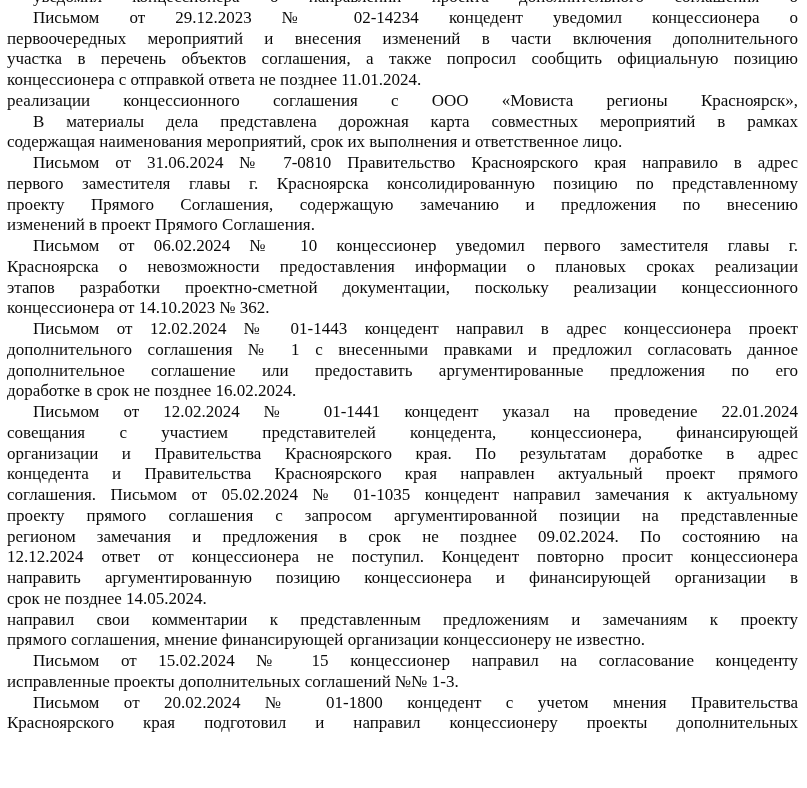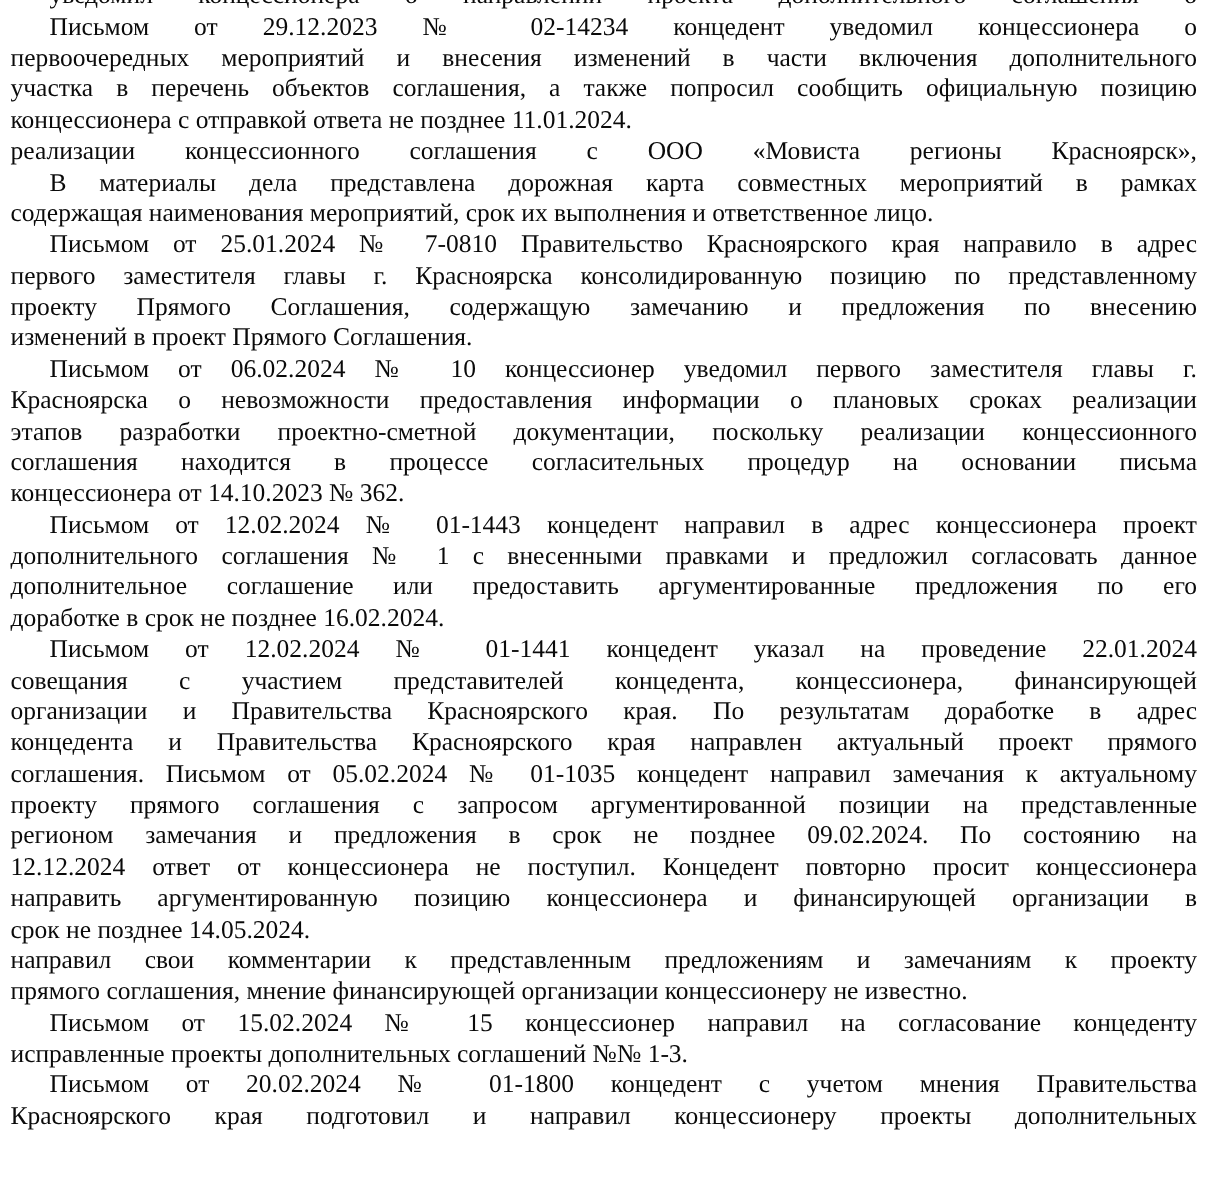--- a/index.html
+++ b/index.html
@@ -44,28 +44,27 @@
 <div class="page">
   <div class="doc" id="doc" style="color: rgb(10, 10, 10);">
       <div class="line first">уведомил концессионера о направлении проекта дополнительного соглашения о</div>
       <div class="line first">Письмом от 29.12.2023 № 02-14234 концедент уведомил концессионера о</div>
       <div class="line">первоочередных мероприятий и внесения изменений в части включения дополнительного</div>
       <div class="line">участка в перечень объектов соглашения, а также попросил сообщить официальную позицию</div>
       <div class="line para-end">концессионера с отправкой ответа не позднее 11.01.2024.</div>
       <div class="line">реализации концессионного соглашения с ООО «Мовиста регионы Красноярск»,</div>
       <div class="line first">В материалы дела представлена дорожная карта совместных мероприятий в рамках</div>
       <div class="line para-end">содержащая наименования мероприятий, срок их выполнения и ответственное лицо.</div>
-      <div class="line first">Письмом от 25.01.2024 № 7-0810 Правительство Красноярского края направило в адрес</div>
+      <div class="line first">Письмом от 31.06.2024 № 7-0810 Правительство Красноярского края направило в адрес</div>
       <div class="line">первого заместителя главы г. Красноярска консолидированную позицию по представленному</div>
       <div class="line">проекту Прямого Соглашения, содержащую замечанию и предложения по внесению</div>
       <div class="line para-end">изменений в проект Прямого Соглашения.</div>
       <div class="line first">Письмом от 06.02.2024 № 10 концессионер уведомил первого заместителя главы г.</div>
       <div class="line">Красноярска о невозможности предоставления информации о плановых сроках реализации</div>
       <div class="line">этапов разработки проектно-сметной документации, поскольку реализации концессионного</div>
-      <div class="line">соглашения находится в процессе согласительных процедур на основании письма</div>
       <div class="line para-end">концессионера от 14.10.2023 № 362.</div>
       <div class="line first">Письмом от 12.02.2024 № 01-1443 концедент направил в адрес концессионера проект</div>
       <div class="line">дополнительного соглашения № 1 с внесенными правками и предложил согласовать данное</div>
       <div class="line">дополнительное соглашение или предоставить аргументированные предложения по его</div>
       <div class="line para-end">доработке в срок не позднее 16.02.2024.</div>
       <div class="line first">Письмом от 12.02.2024 № 01-1441 концедент указал на проведение 22.01.2024</div>
       <div class="line">совещания с участием представителей концедента, концессионера, финансирующей</div>
       <div class="line">организации и Правительства Красноярского края. По результатам доработке в адрес</div>
       <div class="line">концедента и Правительства Красноярского края направлен актуальный проект прямого</div>
       <div class="line">соглашения. Письмом от 05.02.2024 № 01-1035 концедент направил замечания к актуальному</div>

